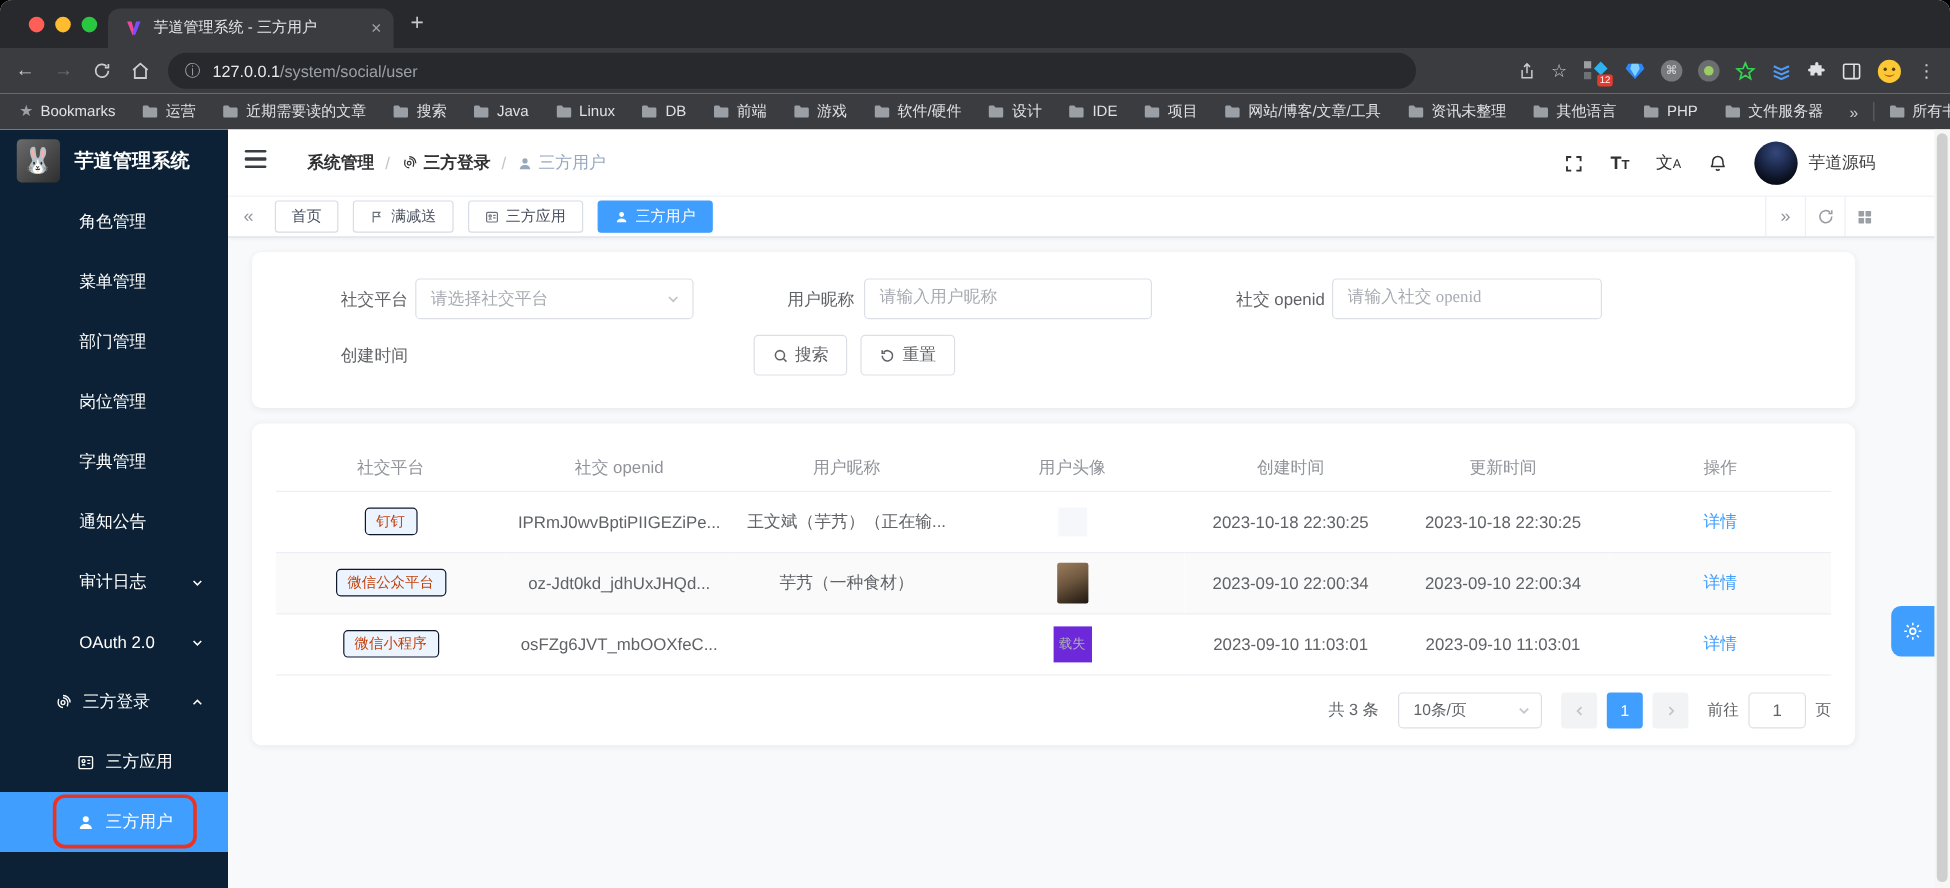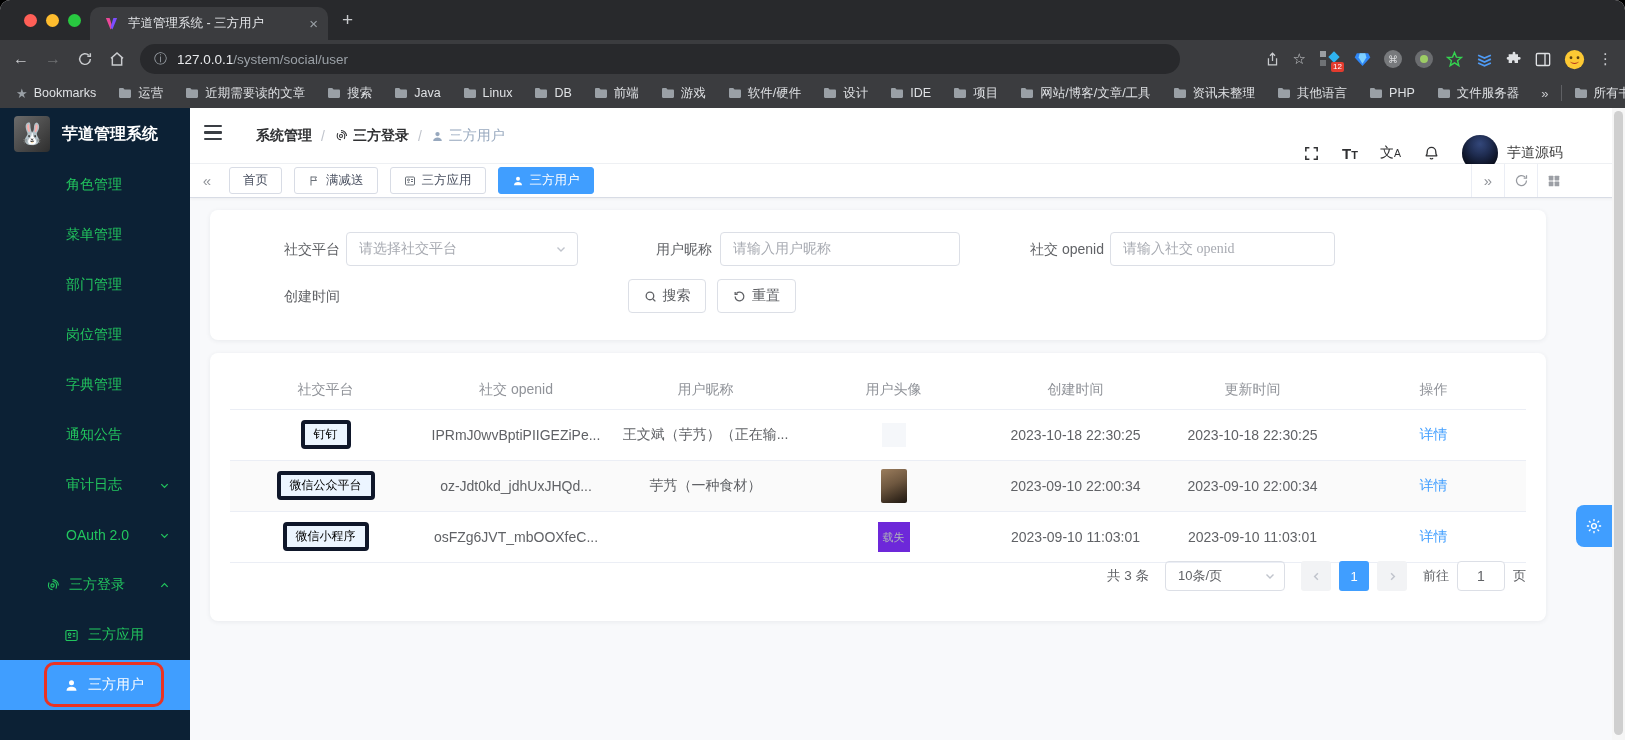--- a/index.html
+++ b/index.html
@@ -44,37 +44,37 @@
   .bm-div { width:1px; height:16px; background:#5f6064; }
   .bm-chev { color:#c9cbce; font-size:13px; }
 
   
   .app { position:absolute; top:108px; left:0; width:1625px; height:632px; background:#f8f9fb; }
 
   .sidebar { position:absolute; left:0; top:0; width:190px; height:632px; background:#0c2135; z-index:3; }
   .logo-row { height:52px; display:flex; align-items:center; gap:12px; padding-left:14px; }
   .logo-img { width:36px; height:36px; border-radius:4px; background:linear-gradient(135deg,#6b6b6b,#2e2e2e); display:flex; align-items:center; justify-content:center; font-size:21px; overflow:hidden; }
   .app-title { color:#fff; font-size:16px; font-weight:bold; white-space:nowrap; }
-  .menu-item { position:relative; height:50px; display:flex; align-items:center; color:#22c55e; font-size:14px; padding-left:66px; cursor:pointer; }
+  .menu-item { position:relative; height:50px; display:flex; align-items:center; color:#ffffff; font-size:14px; padding-left:66px; cursor:pointer; }
   .menu-item .mi-ic { display:flex; margin-right:9px; }
   .menu-item.parent { padding-left:45px; }
   .menu-item.sub { padding-left:64px; }
   .menu-item.active { background:#409eff; color:#fff; }
   .menu-item .chev { position:absolute; right:20px; display:flex; }
   .red-box { position:absolute; left:44px; top:554px; width:120px; height:45px; border:3px solid #ea3323; border-radius:10px; z-index:6; pointer-events:none; }
 
   .main { position:absolute; left:190px; top:0; width:1435px; height:632px; }
   .navbar { position:absolute; top:0; left:0; width:1435px; height:56px; background:#fff; border-bottom:1px solid #f0f2f5; }
   .hamburger { position:absolute; left:14px; top:17px; display:flex; flex-direction:column; gap:4px; }
   .hamburger i { display:block; width:18px; height:2.4px; background:#3a3e44; border-radius:1px; }
   .breadcrumb { position:absolute; left:66px; top:0; height:56px; display:flex; align-items:center; gap:9px; font-size:14px; }
   .bc-link { color:#303133; font-weight:600; display:flex; align-items:center; gap:5px; }
   .bc-sep { color:#c0c4cc; }
   .bc-current { color:#97a8be; display:flex; align-items:center; gap:5px; }
-  .nav-right { position:absolute; right:62px; top:0; height:56px; display:flex; align-items:center; gap:22px;margin-top:17px; }
+  .nav-right { position:absolute; right:62px; top:0; height:56px; display:flex; align-items:center; gap:22px; }
   .hd-ic { color:#303133; display:flex; align-items:center; }
   .tt { font-size:15px; font-weight:bold; color:#303133; }
   .tt small { font-size:11px; font-weight:bold; }
   .wen { font-size:14px; color:#303133; }
   .wen small { font-size:10.5px; }
   .user-block { display:flex; align-items:center; gap:9px; }
   .user-avatar { width:36px; height:36px; border-radius:50%; background:radial-gradient(circle at 50% 25%, #33477a 0%, #1b2748 45%, #0b1120 100%); box-shadow:inset 0 -6px 8px rgba(0,0,0,.5); }
   .user-name { font-size:14px; color:#404040; }
 
   .tagsbar { position:absolute; top:56px; left:0; width:1435px; height:34px; background:#fff; border-bottom:1px solid #d8dce5; box-shadow:0 1px 3px rgba(0,0,0,.05); }
@@ -100,27 +100,27 @@
   .el-select .ph { color:#a8abb2; font-size:14px; }
   .el-date { padding:0 12px; gap:8px; cursor:pointer; }
   .el-date .dph { color:#a8abb2; font-size:13.5px; }
   .el-date .dsep { color:#a8abb2; font-size:13px; margin:0 8px; }
   .btn { position:absolute; height:34px; border:1px solid #dcdfe6; border-radius:4px; background:#fff; display:flex; align-items:center; justify-content:center; gap:6px; color:#606266; font-size:14px; cursor:pointer; }
 
   .the-table { position:absolute; left:20px; top:18px; width:1296px; border-collapse:collapse; table-layout:fixed; }
   .the-table th { height:38px; font-weight:normal; color:#909399; font-size:14px; text-align:center; border-bottom:1px solid #ebeef5; }
   .the-table td { height:51px; color:#606266; font-size:14px; text-align:center; border-bottom:1px solid #ebeef5; white-space:nowrap; overflow:hidden; }
   .the-table tr.striped td { background:#fafafa; }
-  .plat-tag { display:inline-block; padding:2px 9px; background:#ecf5ff; border:4px solid #0f172a; color:#000000; font-size:12px; border-radius:4px; line-height:17px; }
+  .plat-tag { display:inline-block; padding:2px 9px; background:#ecf5ff; border:1px solid #0f172a; color:#c2410c; font-size:12px; border-radius:4px; line-height:17px; }
   .avatar-empty { width:24px; height:24px; background:#f5f7fa; margin:0 auto; }
   .avatar-photo { width:26px; height:34px; margin:0 auto; border-radius:2px; background:linear-gradient(155deg,#9b7d5d 0%,#6e573f 45%,#3a2d20 80%,#1f1812 100%); }
   .avatar-broken { width:32px; height:30px; background:#6d28d9; margin:0 auto; color:#aeb2b8; font-size:11px; line-height:30px; overflow:hidden; }
   .detail-link { color:#409eff; cursor:pointer; }
 
-  .pager { position:absolute; right:20px; bottom:30px; display:flex; align-items:center; font-size:13px; color:#606266;justify-content:space-between; }
+  .pager { position:absolute; right:20px; bottom:14px; display:flex; align-items:center; font-size:13px; color:#606266;justify-content:space-between; }
   .pg-total { margin-right:16px; font-size:13.5px; }
   .pg-size { width:120px; height:30px; border:1px solid #dcdfe6; border-radius:4px; display:flex; align-items:center; justify-content:space-between; padding:0 8px 0 12px; margin-right:16px; cursor:pointer; }
   .pg-btn { width:30px; height:30px; border-radius:3px; background:#f2f3f5; display:flex; align-items:center; justify-content:center; color:#c0c4cc; cursor:pointer; }
   .pg-prev { margin-right:8px; } .pg-next { margin-left:8px; }
   .pg-cur { width:30px; height:30px; border-radius:3px; background:#409eff; color:#fff; display:flex; align-items:center; justify-content:center; font-size:13px; }
   .pg-goto { margin-left:16px; } .pg-unit { margin-left:8px; }
   .pg-input { width:48px; height:30px; border:1px solid #dcdfe6; border-radius:4px; text-align:center; font-size:14px; color:#606266; margin-left:8px; outline:none; font-family:inherit; }
 
   .gear-btn { position:absolute; right:13px; top:397px; width:36px; height:42px; background:#409eff; border-radius:8px 0 0 8px; display:flex; align-items:center; justify-content:center; cursor:pointer; z-index:5; }
   .scrollbar { position:absolute; right:0; top:0; width:13px; height:632px; background:#f6f6f6; z-index:4; }

